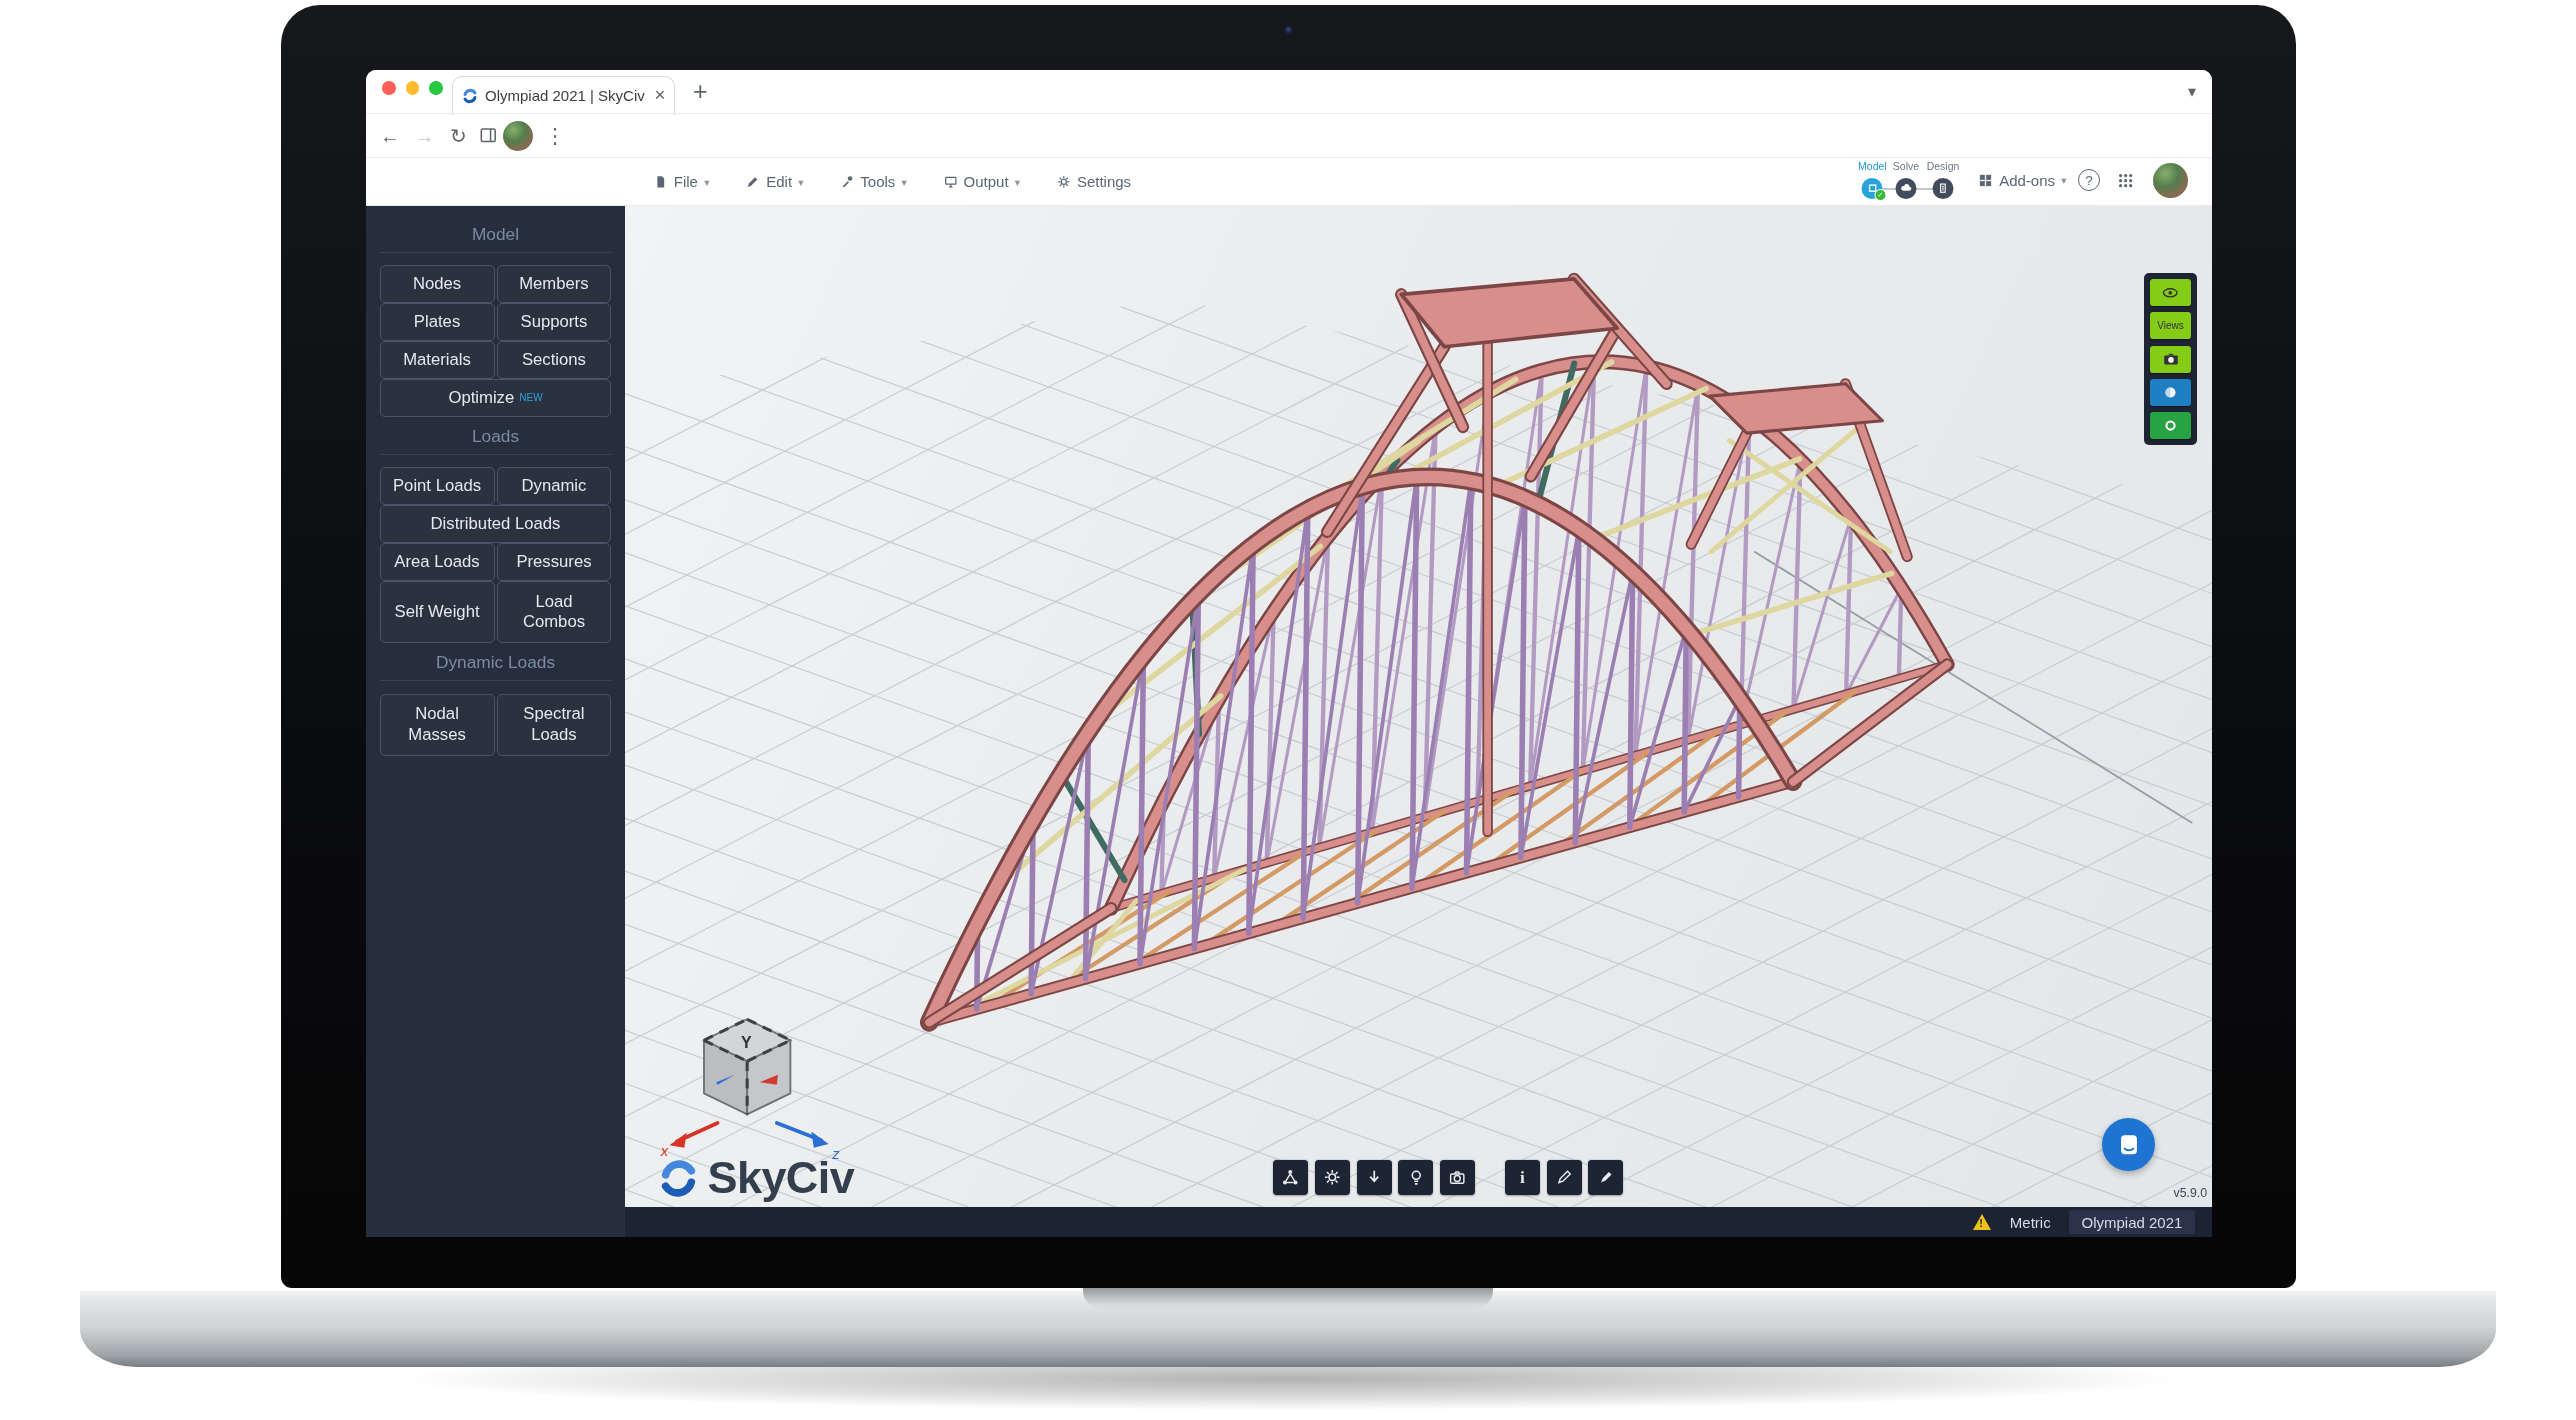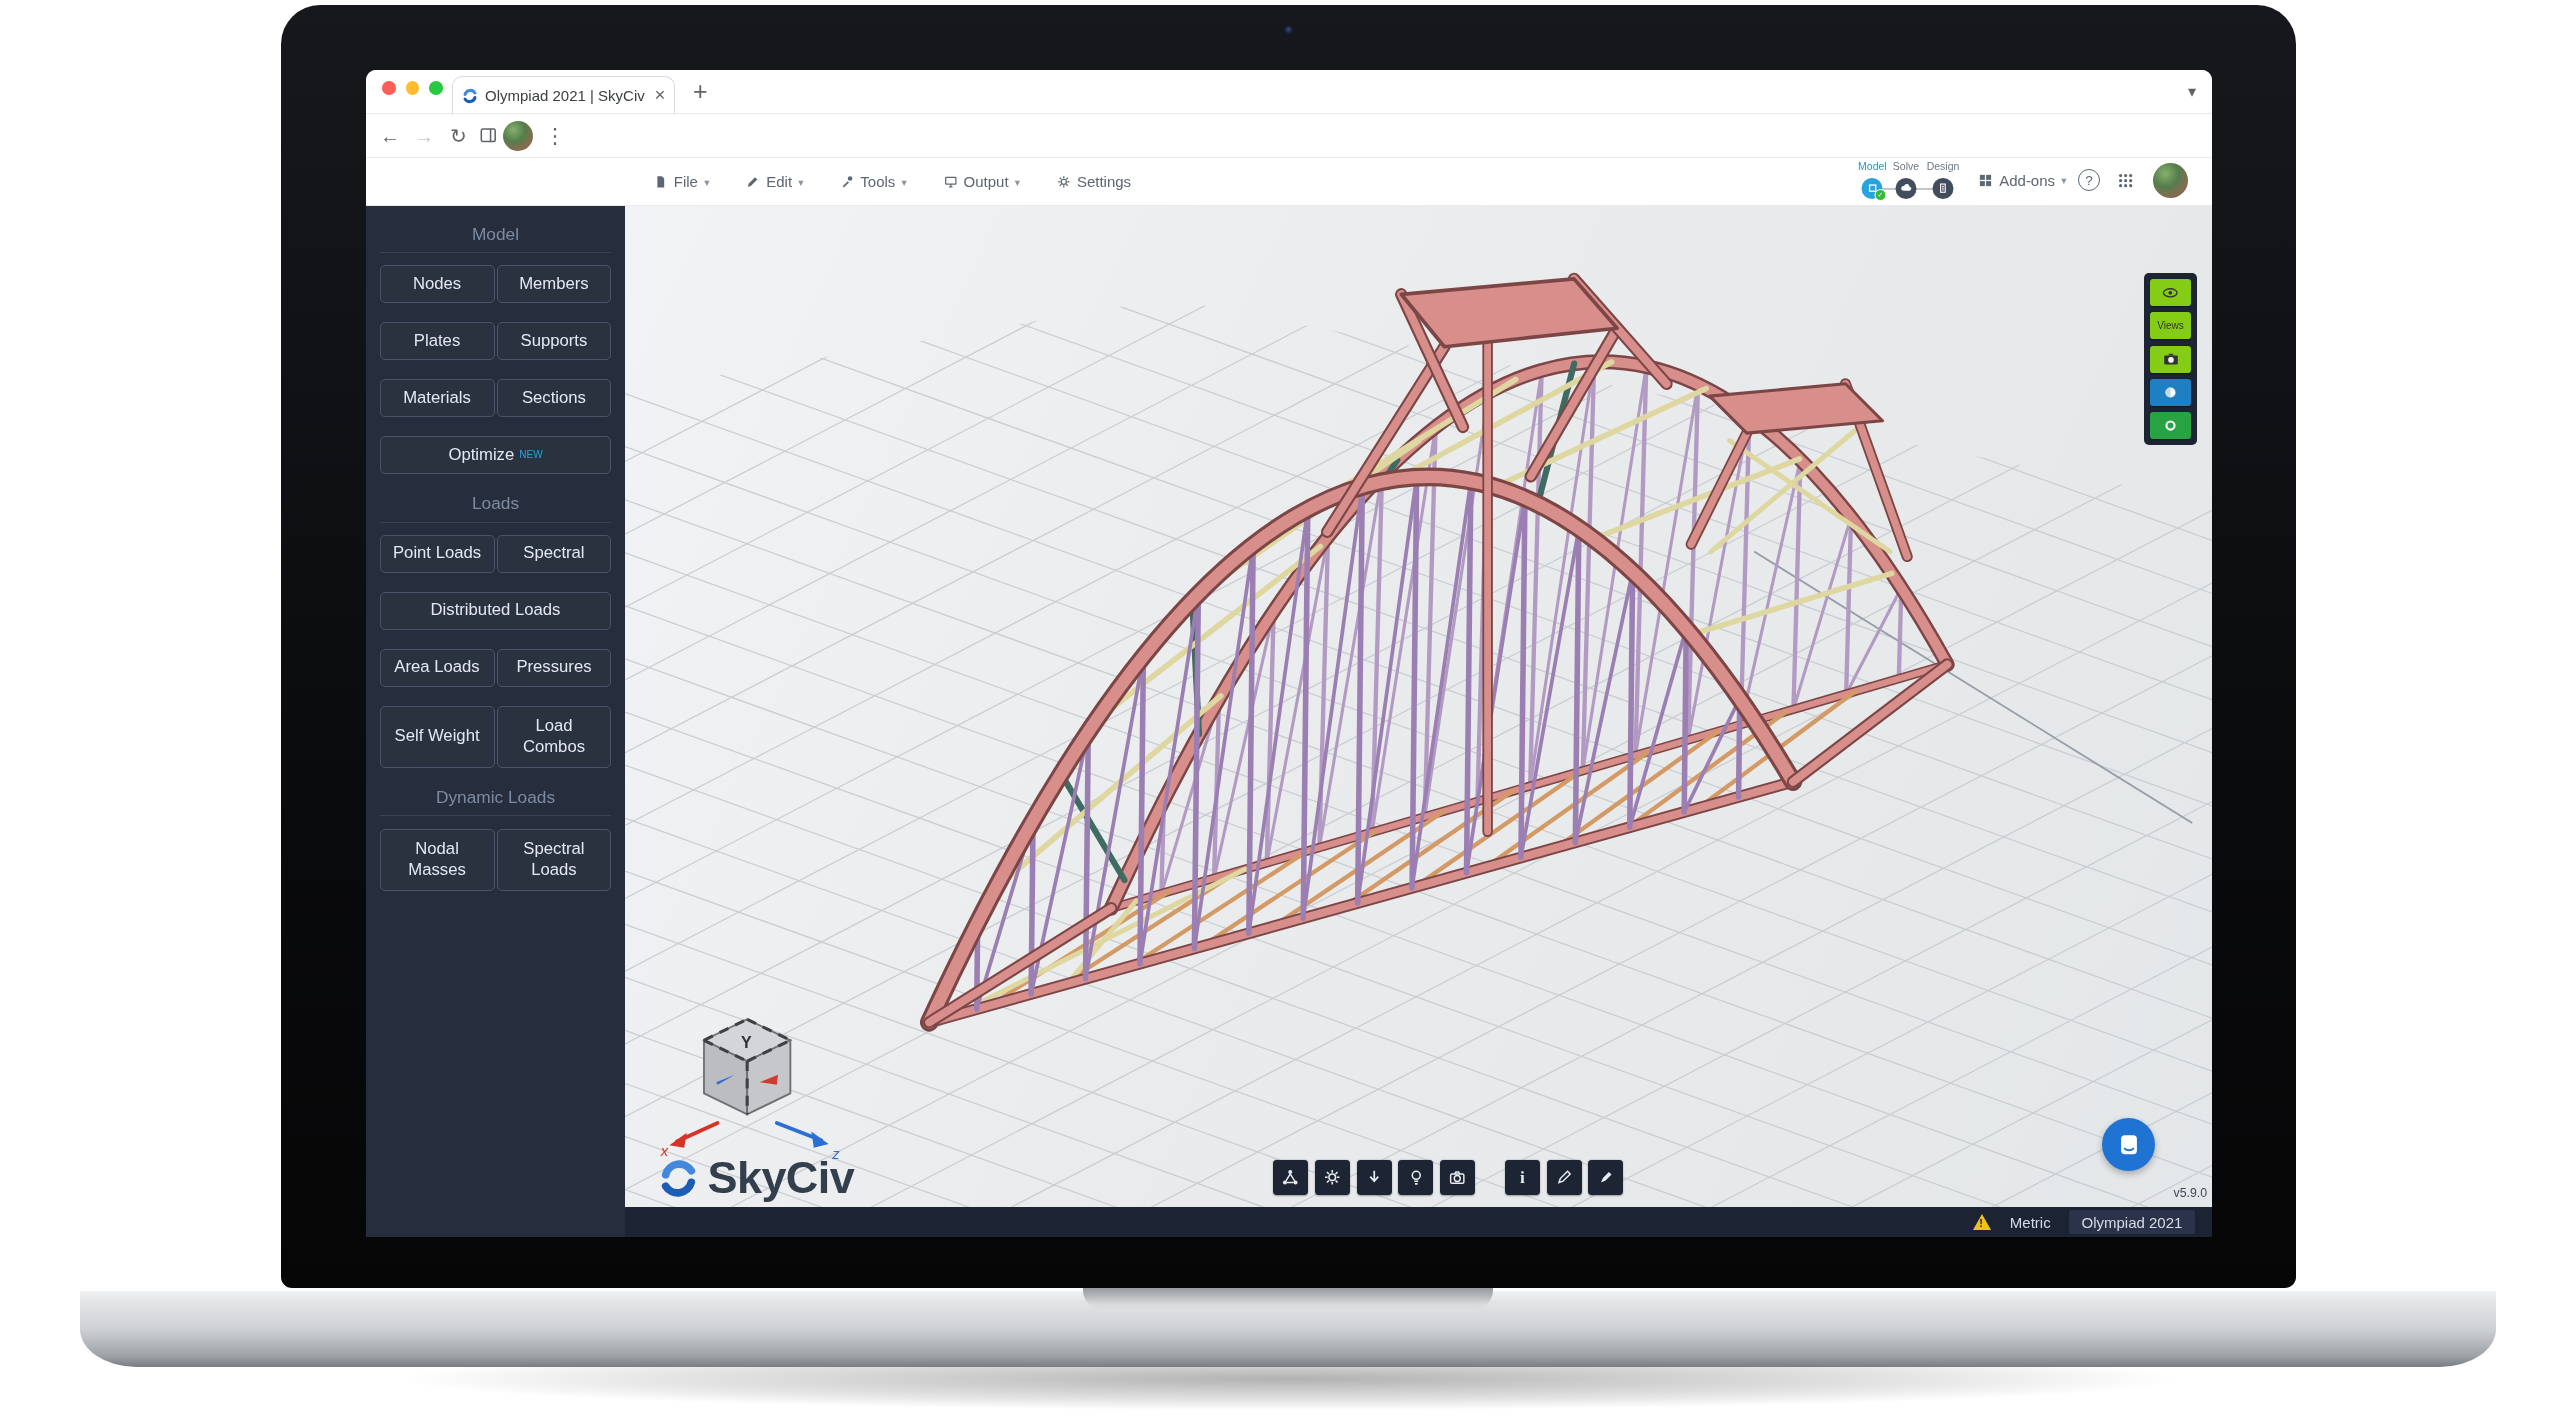--- a/index.html
+++ b/index.html
@@ -68,21 +68,21 @@
     font-size:13.6px;color:#5c6773;display:flex;align-items:center;justify-content:center;box-sizing:border-box;}
   .apps{position:absolute;left:1751px;top:13.6px;}
   .avatar-lg{position:absolute;left:1787px;top:5px;width:35px;height:35px;border-radius:50%;
     background:radial-gradient(circle at 35% 30%,#86b06c 0%,#557d4c 40%,#8a6a52 72%,#3d3c34 100%);}
 
   
   .main{flex:1;display:flex;min-height:0;}
   .sidebar{width:259px;flex:0 0 auto;background:var(--sidebar-bg,#262e3d);padding:15px 13.6px 0;box-sizing:border-box;}
   .side-title{text-align:center;color:var(--section-title,#7c8ba0);font-size:17.3px;margin:8.6px 0 7.4px;}
   .side-hr{border:none;border-top:1.2px solid #3a4352;margin:0 0 12.3px;}
-  .btn-row{display:flex;gap:2px;margin-bottom:19px;}
+  .btn-row{display:flex;gap:2px;margin-bottom:0;}
   .sbtn{flex:1;border:1.2px solid var(--button-border,#4a5468);border-radius:5px;min-height:38px;
     display:flex;align-items:center;justify-content:center;text-align:center;font-size:16.7px;
     color:var(--button-text,#e4e9f1);padding:3.7px 5px;box-sizing:border-box;background:rgba(255,255,255,.02);line-height:1.25;}
   .sbtn.tall{min-height:62px;}
   .nbadge{font-size:10px;color:var(--new-badge,#2f9fe0);vertical-align:super;margin-left:5px;}
 
   .viewport{flex:1;position:relative;overflow:hidden;
     background:linear-gradient(115deg,#f2f3f4 0%,#e9ebec 45%,#e4e7e9 100%);}
   #scene{position:absolute;left:0;top:0;}
 
@@ -288,21 +288,21 @@
           </div>
         </div>
 
         <div class="side-title">Loads</div>
         <hr class="side-hr">
         <div class="btn-row">
           <div class="sbtn">
               <span>Point Loads</span>
             </div>
           <div class="sbtn">
-              <span>Spectral</span>
+              <span>Dynamic</span>
             </div>
         </div>
         <div class="btn-row">
           <div class="sbtn">
               <span>Distributed Loads</span>
             </div>
         </div>
         <div class="btn-row">
           <div class="sbtn">
               <span>Area Loads</span>

